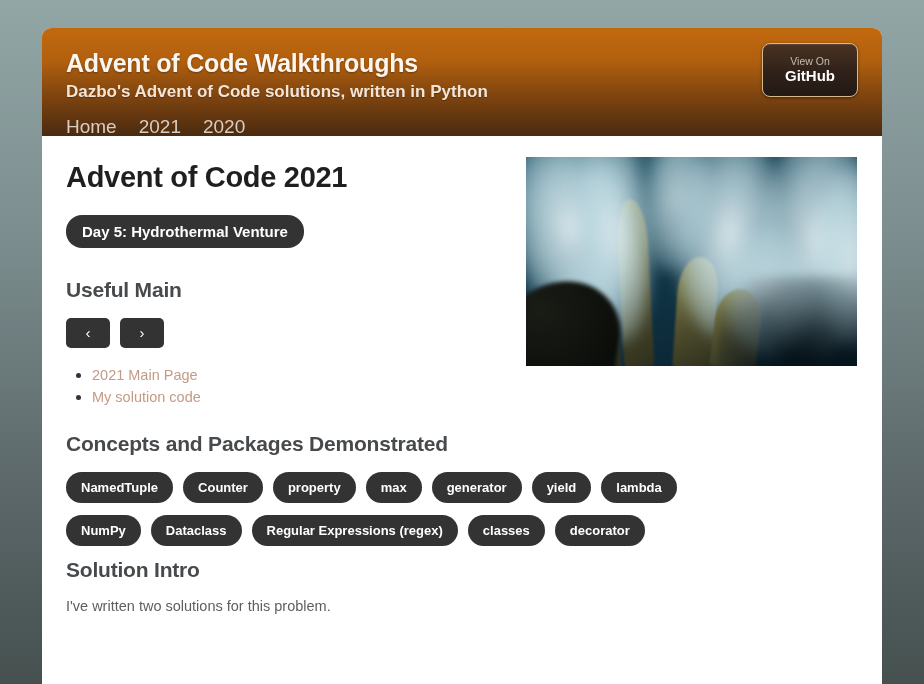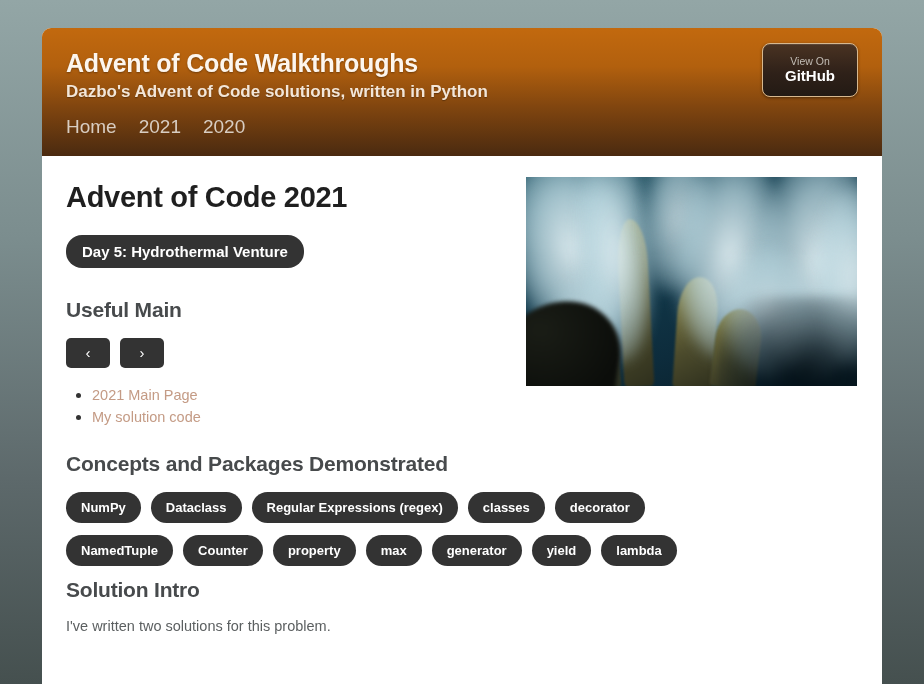--- a/index.html
+++ b/index.html
@@ -29,21 +29,21 @@
     width: 840px;
     height: 656px;
     background: #ffffff;
     border-radius: 9px 9px 0 0;
     overflow: hidden;
   }
 
   
   .site-header {
     position: relative;
-    height: 128px;
+    height: 108px;
     background: linear-gradient(to bottom, #c2690e 0%, #b2600e 30%, #80450f 62%, #4a2a10 100%);
     padding: 22px 0 0 24px;
   }
 
   .site-title {
     font-size: 25px;
     font-weight: bold;
     color: #fdf6ee;
     letter-spacing: -0.2px;
     line-height: 1.1;
@@ -338,37 +338,37 @@
           <a class="content-link">2021 Main Page</a>
         </li>
         <li>
           <a class="content-link">My solution code</a>
         </li>
       </ul>
 
       <h2 class="section-heading">Concepts and Packages Demonstrated</h2>
 
       <div class="tag-row">
-        <span class="tag">NumPy</span>
-        <span class="tag">Dataclass</span>
-        <span class="tag">Regular Expressions (regex)</span>
-        <span class="tag">classes</span>
-        <span class="tag">decorator</span>
-      </div>
-
-      <div class="tag-row">
         <span class="tag">NamedTuple</span>
         <span class="tag">Counter</span>
         <span class="tag">property</span>
         <span class="tag">max</span>
         <span class="tag">generator</span>
         <span class="tag">yield</span>
         <span class="tag">lambda</span>
       </div>
 
+      <div class="tag-row">
+        <span class="tag">NumPy</span>
+        <span class="tag">Dataclass</span>
+        <span class="tag">Regular Expressions (regex)</span>
+        <span class="tag">classes</span>
+        <span class="tag">decorator</span>
+      </div>
+
       <div class="intro-block">
         <h2 class="section-heading">Solution Intro</h2>
         <p class="body-text">I've written two solutions for this problem.</p>
       </div>
 
     </div>
   </div>
 </div>
 
 </body></html>

